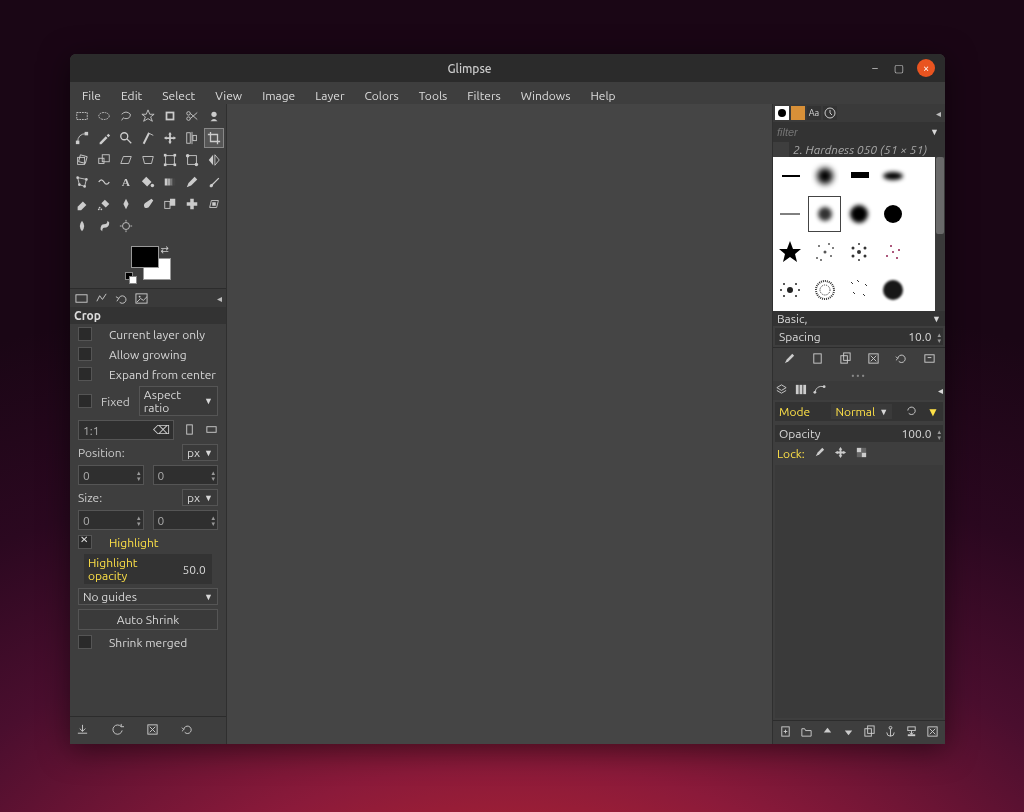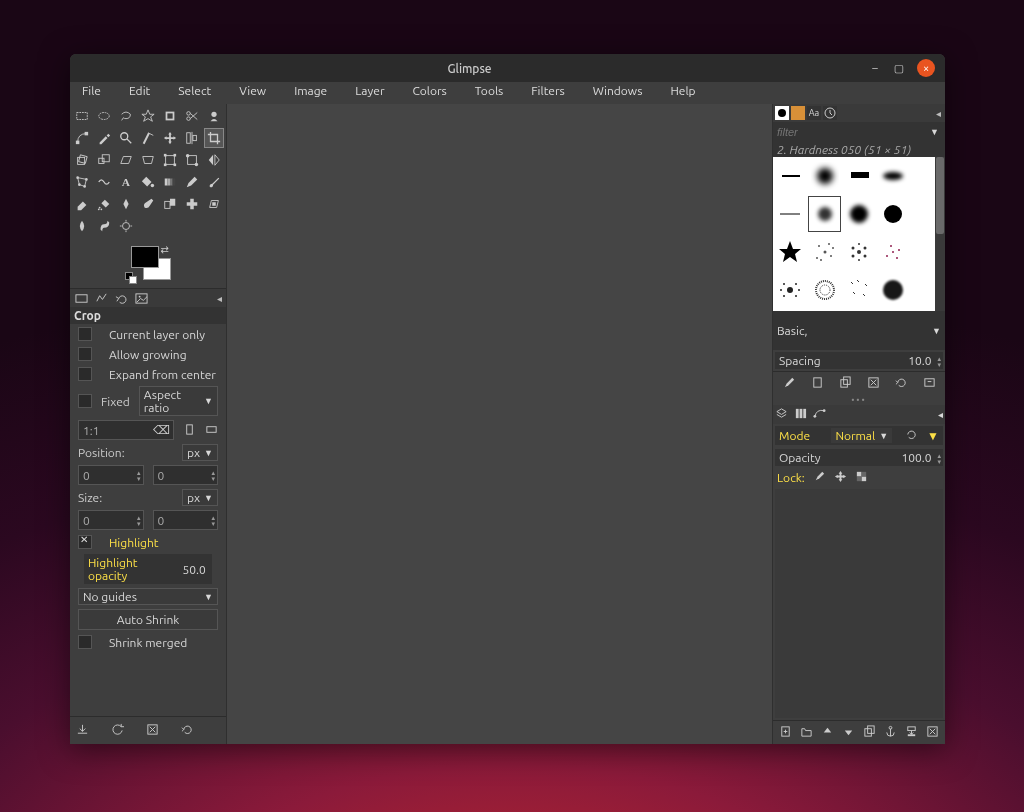--- a/index.html
+++ b/index.html
@@ -27,21 +27,21 @@
     height:28px;
     background:#2b2b2b;
     border-radius:6px 6px 0 0;
     display:flex;align-items:center;
     position:relative;
   }
   .title{flex:1;text-align:center;font-weight:500;color:#ccc;}
   .title-controls{display:flex;gap:12px;margin-right:10px;align-items:center;}
   .tc-icon{width:12px;height:12px;display:flex;align-items:center;justify-content:center;color:#ccc;font-size:11px;}
   .closebtn{width:18px;height:18px;border-radius:50%;background:#e95420;display:flex;align-items:center;justify-content:center;color:#fff;font-size:11px;}
-  .menubar{display:flex;gap:12px;padding-left:4px;height:22px;align-items:flex-start;}
+  .menubar{display:flex;gap:4px;padding-left:4px;height:22px;align-items:flex-end;}
   .menubar span{padding:2px 8px;color:#ddd;}
   .content{flex:1;display:flex;min-height:0;}
   .left-panel{width:156px;background:#3e3e3e;display:flex;flex-direction:column;border-right:1px solid #2f2f2f;}
   .canvas{flex:1;background:#454545;}
   .right-panel{width:172px;background:#3e3e3e;display:flex;flex-direction:column;border-left:1px solid #2f2f2f;}
   
   .toolbox{padding:2px;display:grid;grid-template-columns:repeat(7,20px);gap:2px;}
   .tool{width:20px;height:20px;display:flex;align-items:center;justify-content:center;color:#ccc;}
   .tool.active{background:#555;border:1px solid #888;box-sizing:border-box;}
   .tool svg{width:14px;height:14px;}
@@ -71,27 +71,27 @@
   .spin .val{flex:1;padding:0 4px;color:#aaa;}
   .spin .arrows{display:flex;flex-direction:column;font-size:7px;line-height:6px;padding:0 2px;color:#999;}
   .mini-icons{display:flex;gap:10px;padding:6px;border-top:1px solid #2c2c2c;justify-content:flex-start;align-items:center;}
   
   .right-top-row{display:flex;align-items:center;height:18px;background:#3a3a3a;padding:0 2px;gap:2px;}
   .right-top-row .tile{width:14px;height:14px;display:flex;align-items:center;justify-content:center;background:#333;}
   .right-top-row .collapse{margin-left:auto;font-size:10px;color:#bbb;margin-right:2px;}
   .filter-bar{display:flex;align-items:center;background:#333;}
   .filter-bar input{flex:1;border:none;background:transparent;color:#888;font-style:italic;padding:2px 4px;height:16px;outline:none;font-size:11px;}
   .filter-bar .chev{padding:0 6px;font-size:9px;}
-  .subcaption{color:#aaa;font-style:italic;padding:1px 4px;background:#333;}
+  .subcaption{color:#aaa;font-style:italic;padding:1px 4px;background:#333;margin-left:16px;}
   .brushgrid{background:#fff;height:154px;position:relative;display:grid;grid-template-columns:repeat(5,1fr);grid-auto-rows:38px;gap:0;overflow:hidden;}
   .brushgrid .cell{display:flex;align-items:center;justify-content:center;}
   .brushgrid .sel{outline:1px solid #444;outline-offset:-2px;}
   .scroll{position:absolute;right:0;top:0;bottom:0;width:10px;background:#3a3a3a;}
   .scroll .thumb{position:absolute;left:1px;right:1px;top:0;height:50%;background:#6a6a6a;border-radius:2px;}
-  .preset-row{display:flex;align-items:center;background:#333;padding:13px 4px;}
+  .preset-row{display:flex;align-items:center;background:#333;padding:1px 4px;}
   .preset-row .chev{margin-left:auto;font-size:9px;}
   .action-row{display:flex;gap:8px;padding:4px 6px;border-top:1px solid #2c2c2c;justify-content:space-around;}
   .right-tabrow{display:flex;align-items:center;gap:6px;padding:2px;background:#3a3a3a;}
   .right-tabrow .collapse{margin-left:auto;font-size:10px;}
   .slider-row{display:flex;align-items:center;background:#333;margin:2px;}
   .slider-row .lbl{flex:1;padding:2px 4px;}
   .slider-row .num{padding:2px 4px;}
   .slider-row .arrows{display:flex;flex-direction:column;font-size:7px;line-height:6px;color:#999;padding:0 2px;}
   .layers-empty{flex:1;background:#3a3a3a;margin:2px;}
   .layer-actions{display:flex;gap:6px;padding:4px;justify-content:space-evenly;border-top:1px solid #2c2c2c;}

